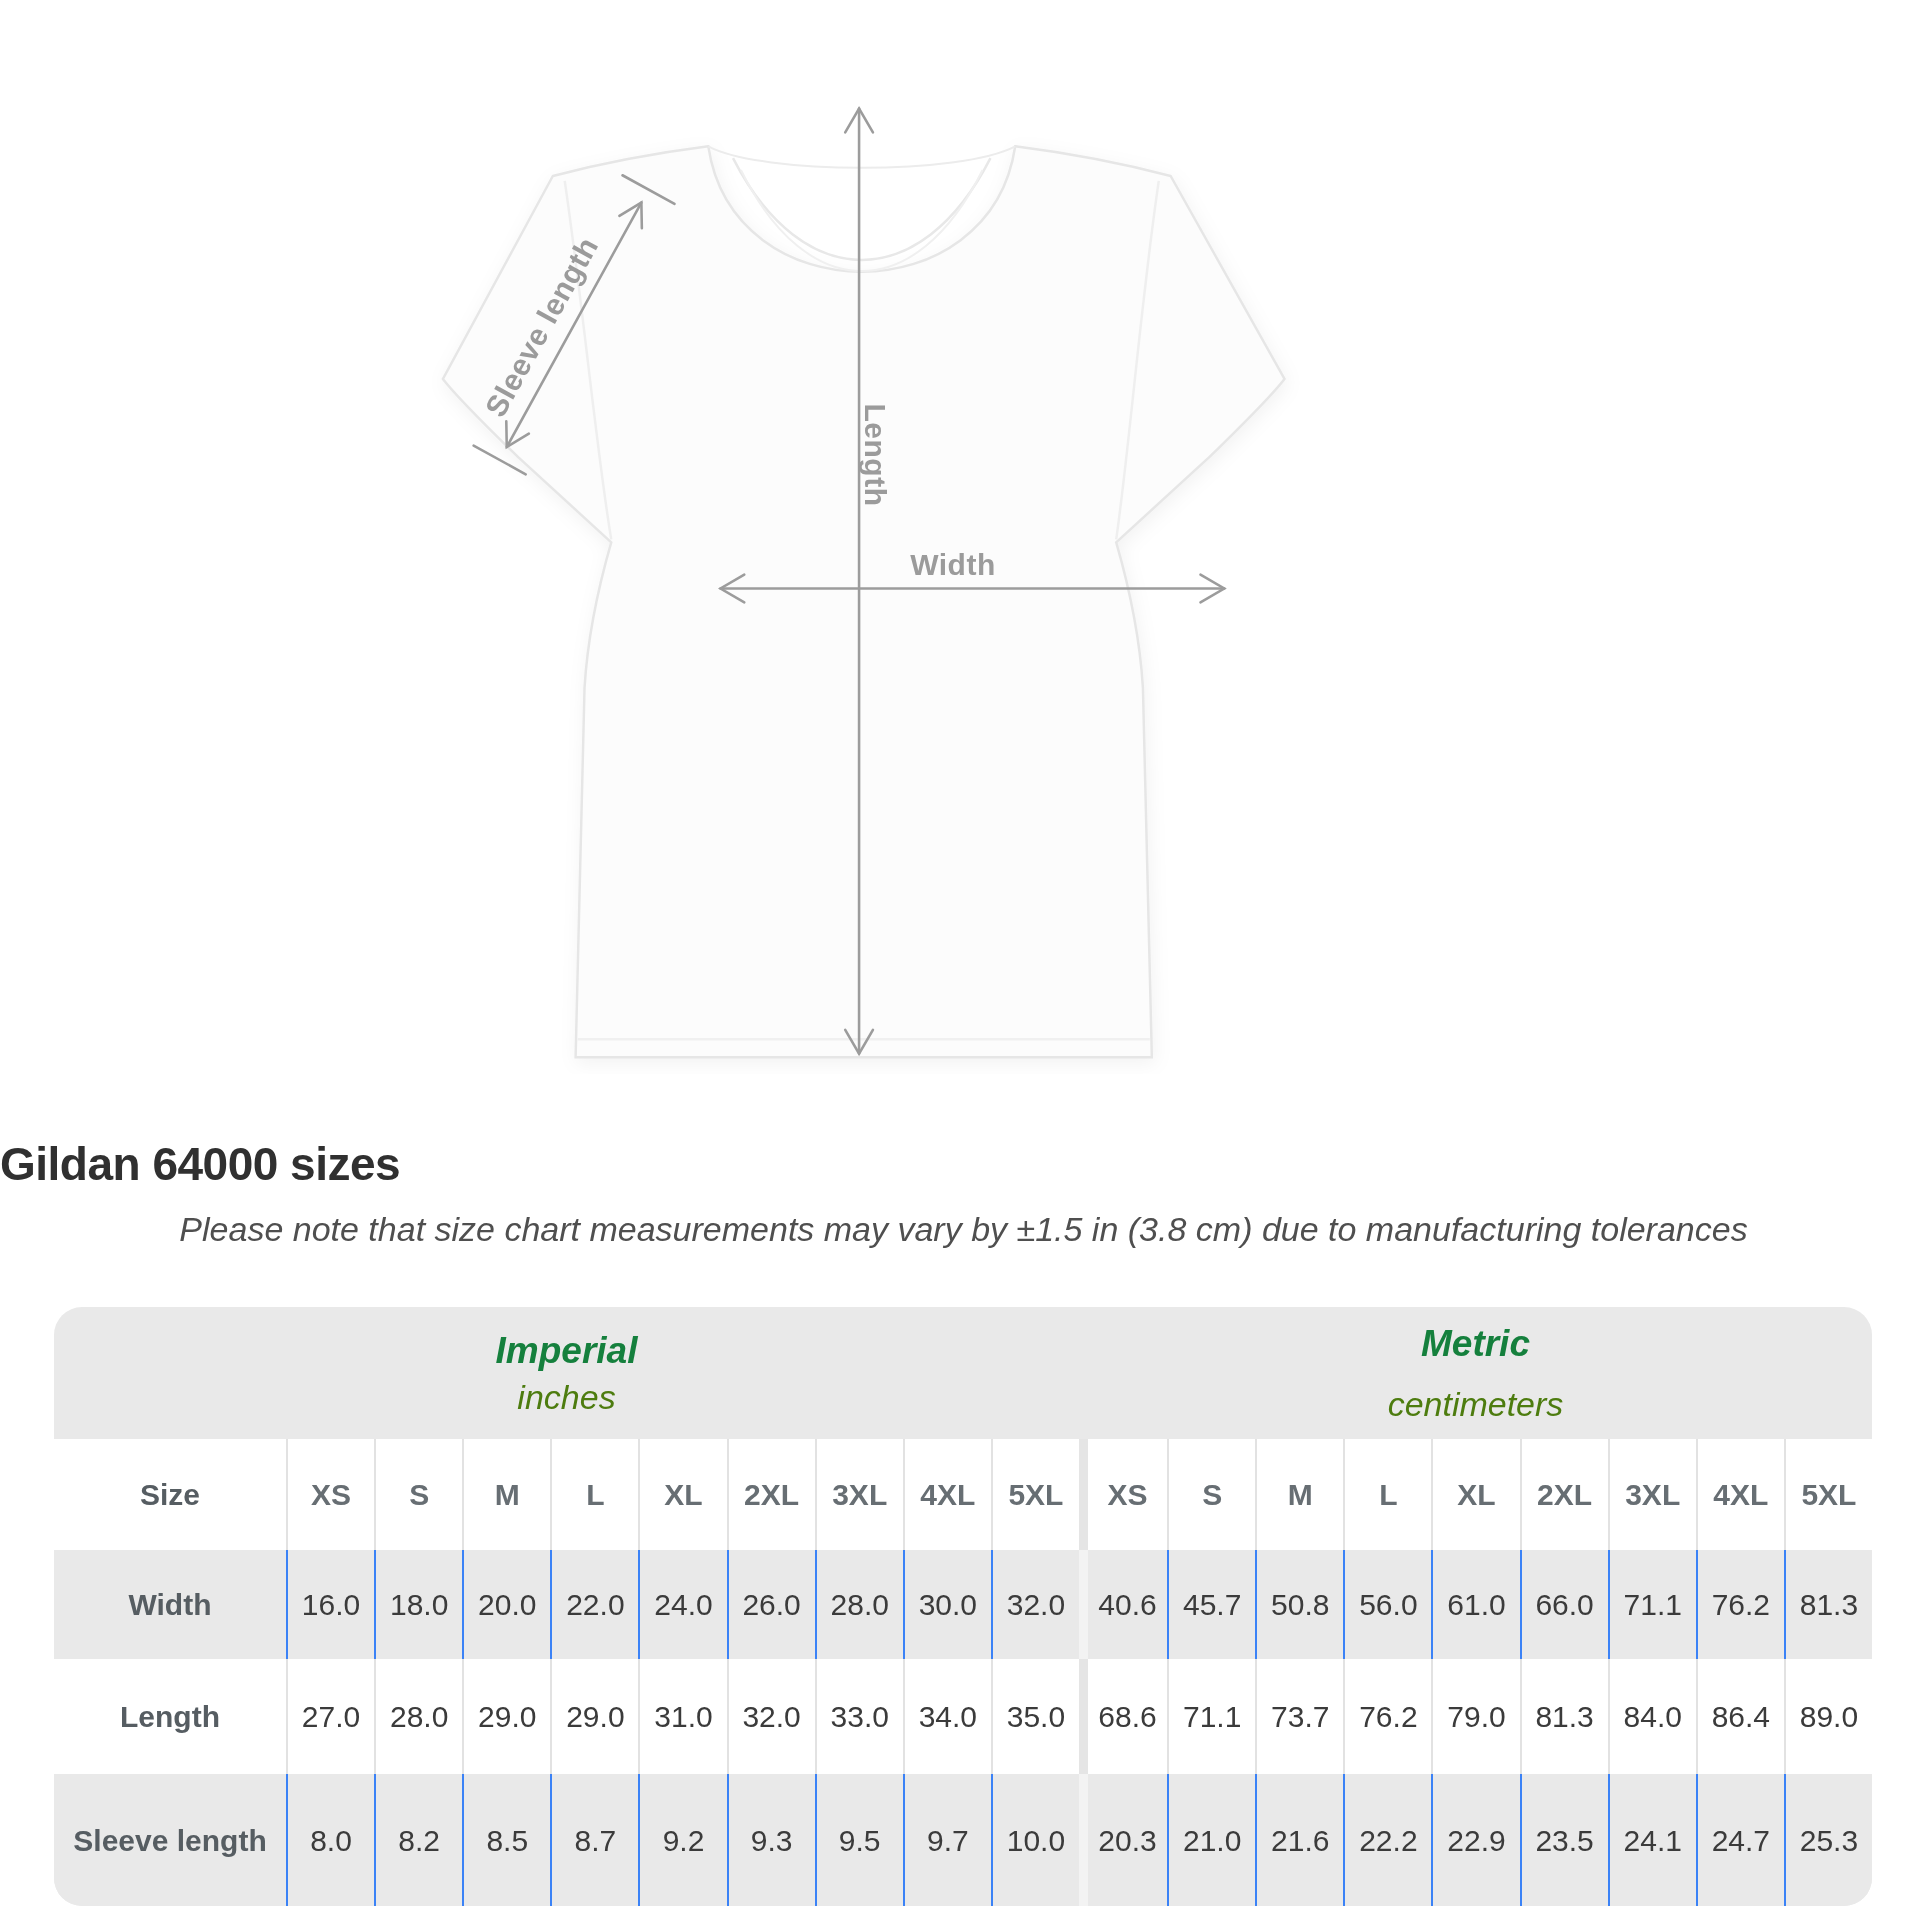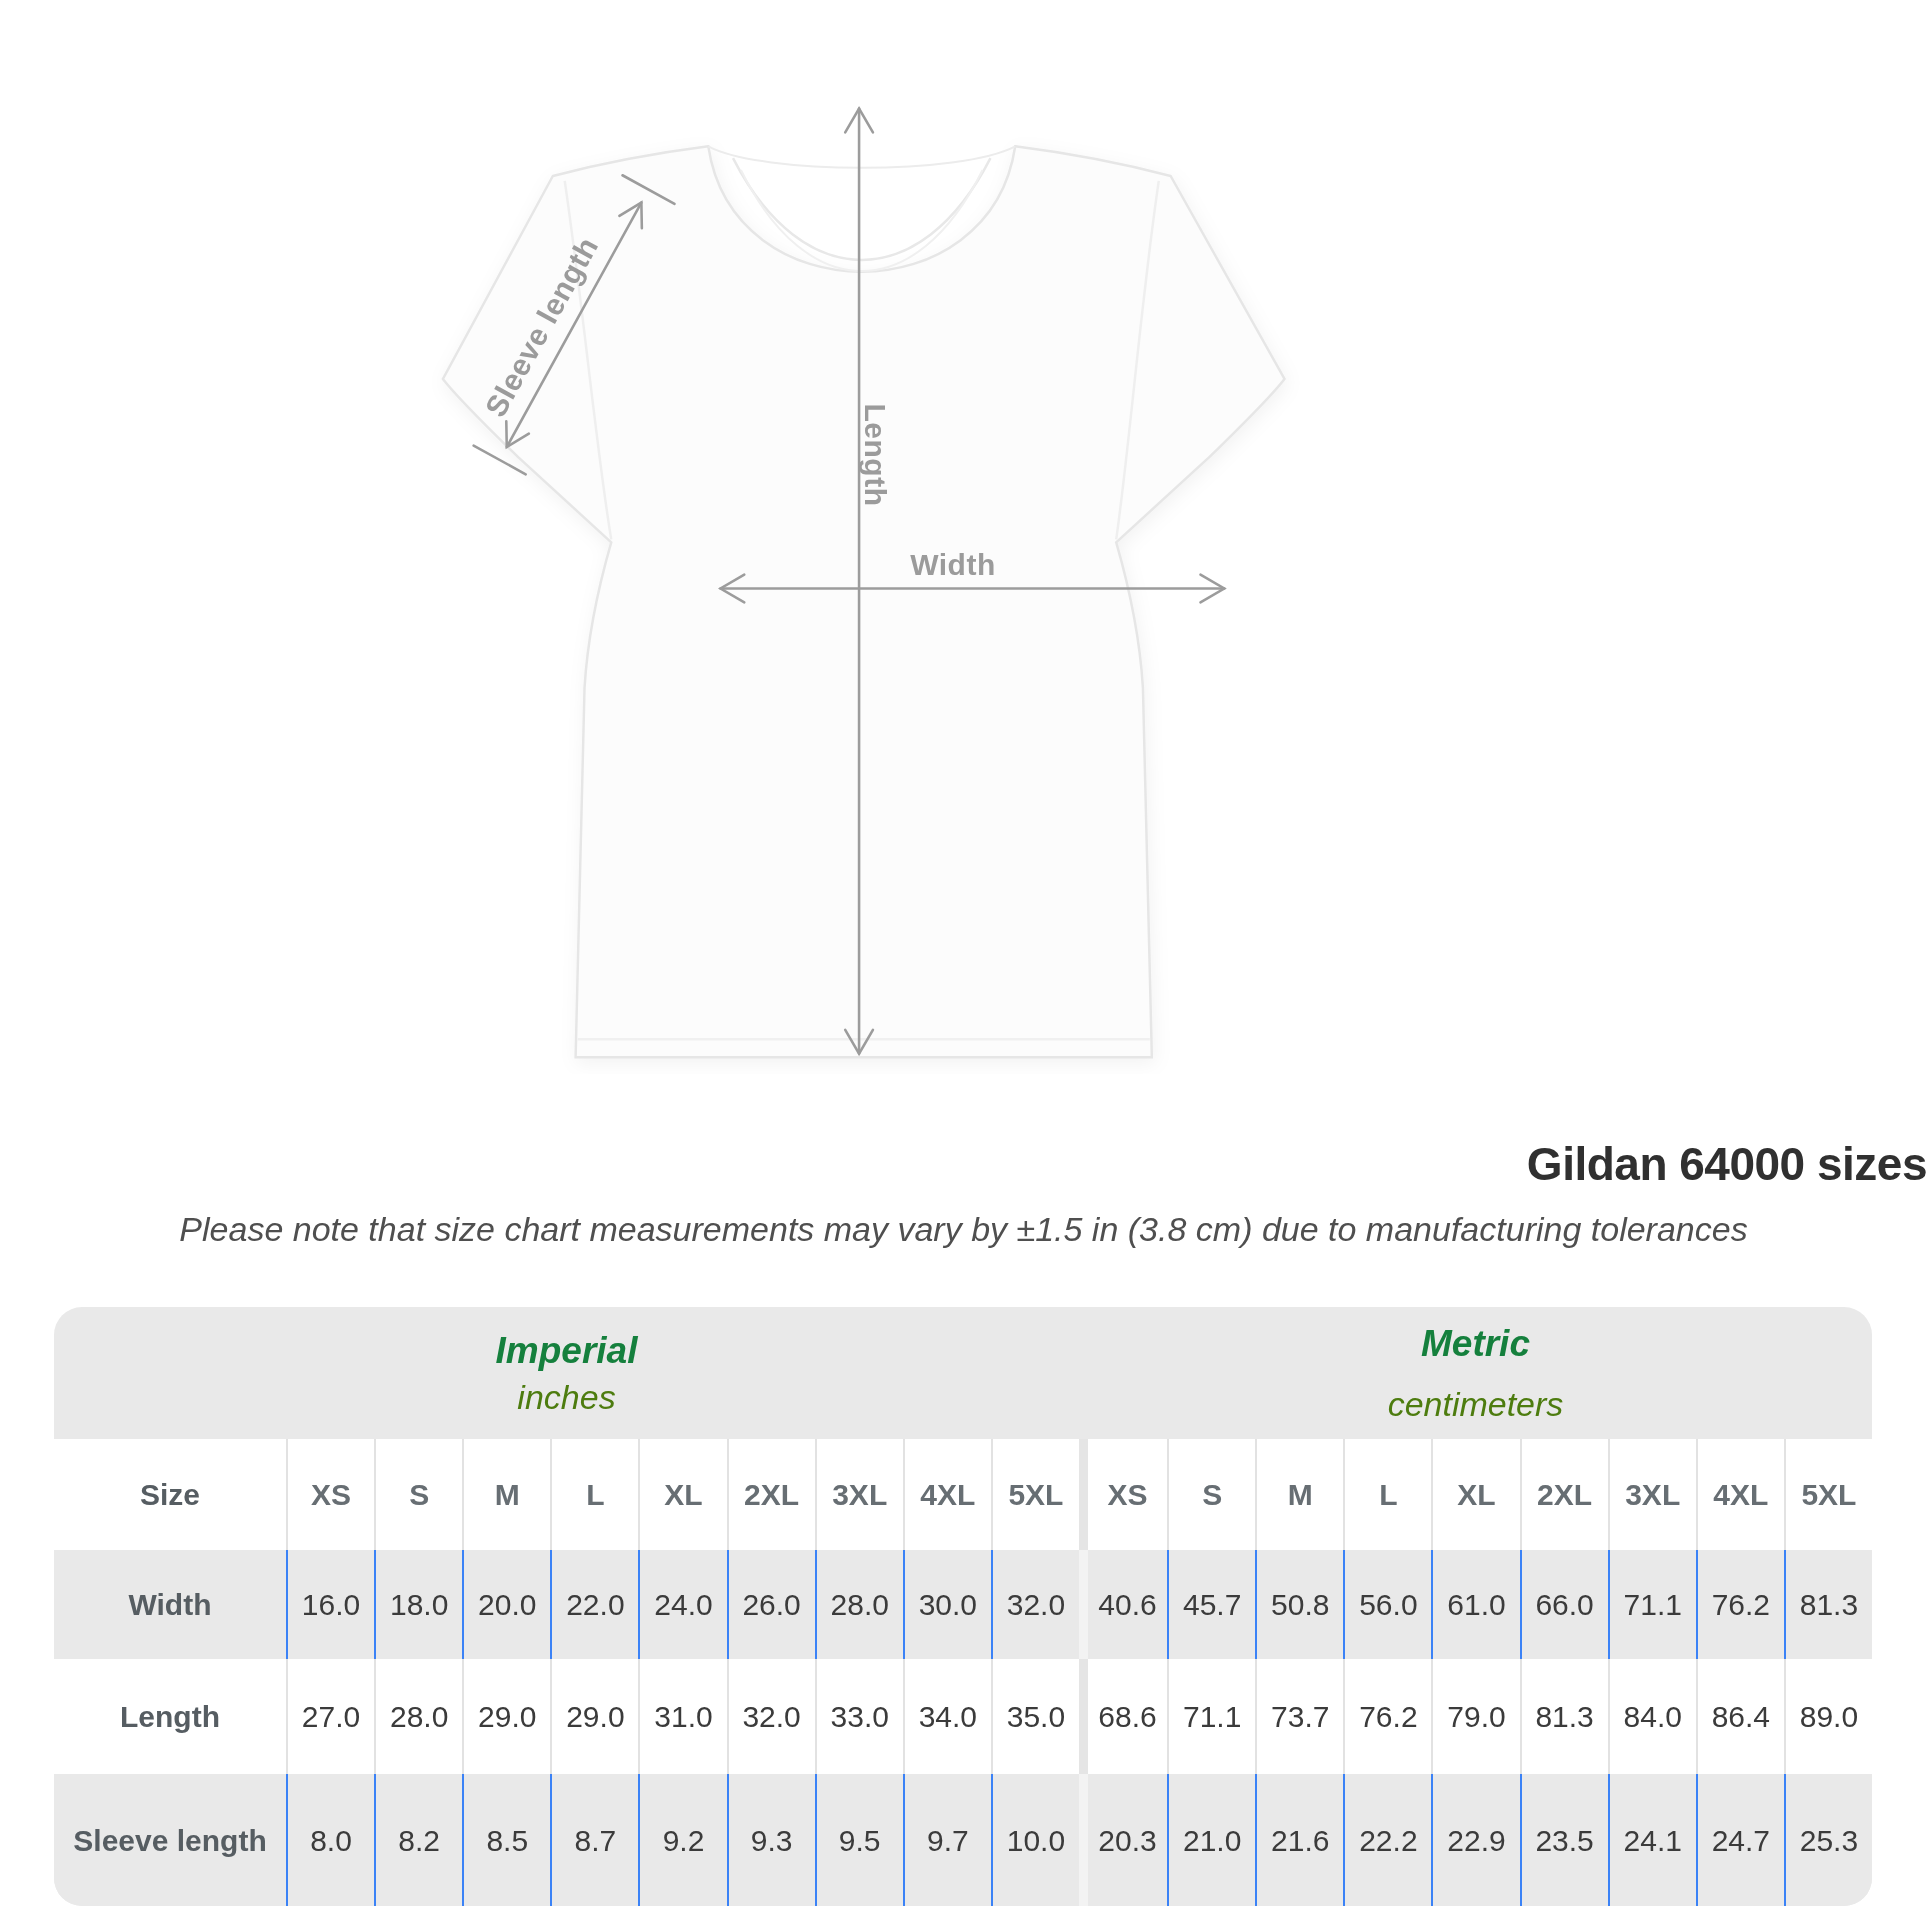--- a/index.html
+++ b/index.html
@@ -15,21 +15,21 @@
   .anno-label {
     position:absolute; color:#9b9b9b; font-weight:bold; font-size:30px;
     white-space:nowrap; letter-spacing:0.5px;
   }
   #sleeve-label { left:542px; top:327px; transform:translate(-50%,-50%) rotate(-61deg); }
   #length-label { left:875px; top:455px; transform:translate(-50%,-50%) rotate(90deg); }
   #width-label  { left:953px; top:565px; transform:translate(-50%,-50%); }
 
   
   #chart-title {
-    position:absolute; left:0; top:1137px; width:100%; text-align:right;
+    position:absolute; left:0; top:1137px; width:100%; text-align:left;
     font-size:46px; font-weight:bold; color:#303030; letter-spacing:-0.5px;
   }
   #chart-subtitle {
     position:absolute; left:0; top:1210px; width:100%; text-align:center;
     font-style:italic; font-size:34px; color:#4f4f4f;
   }
 
   
   #size-table {
     position:absolute; left:54px; top:1307px; width:1818px; height:599px;

